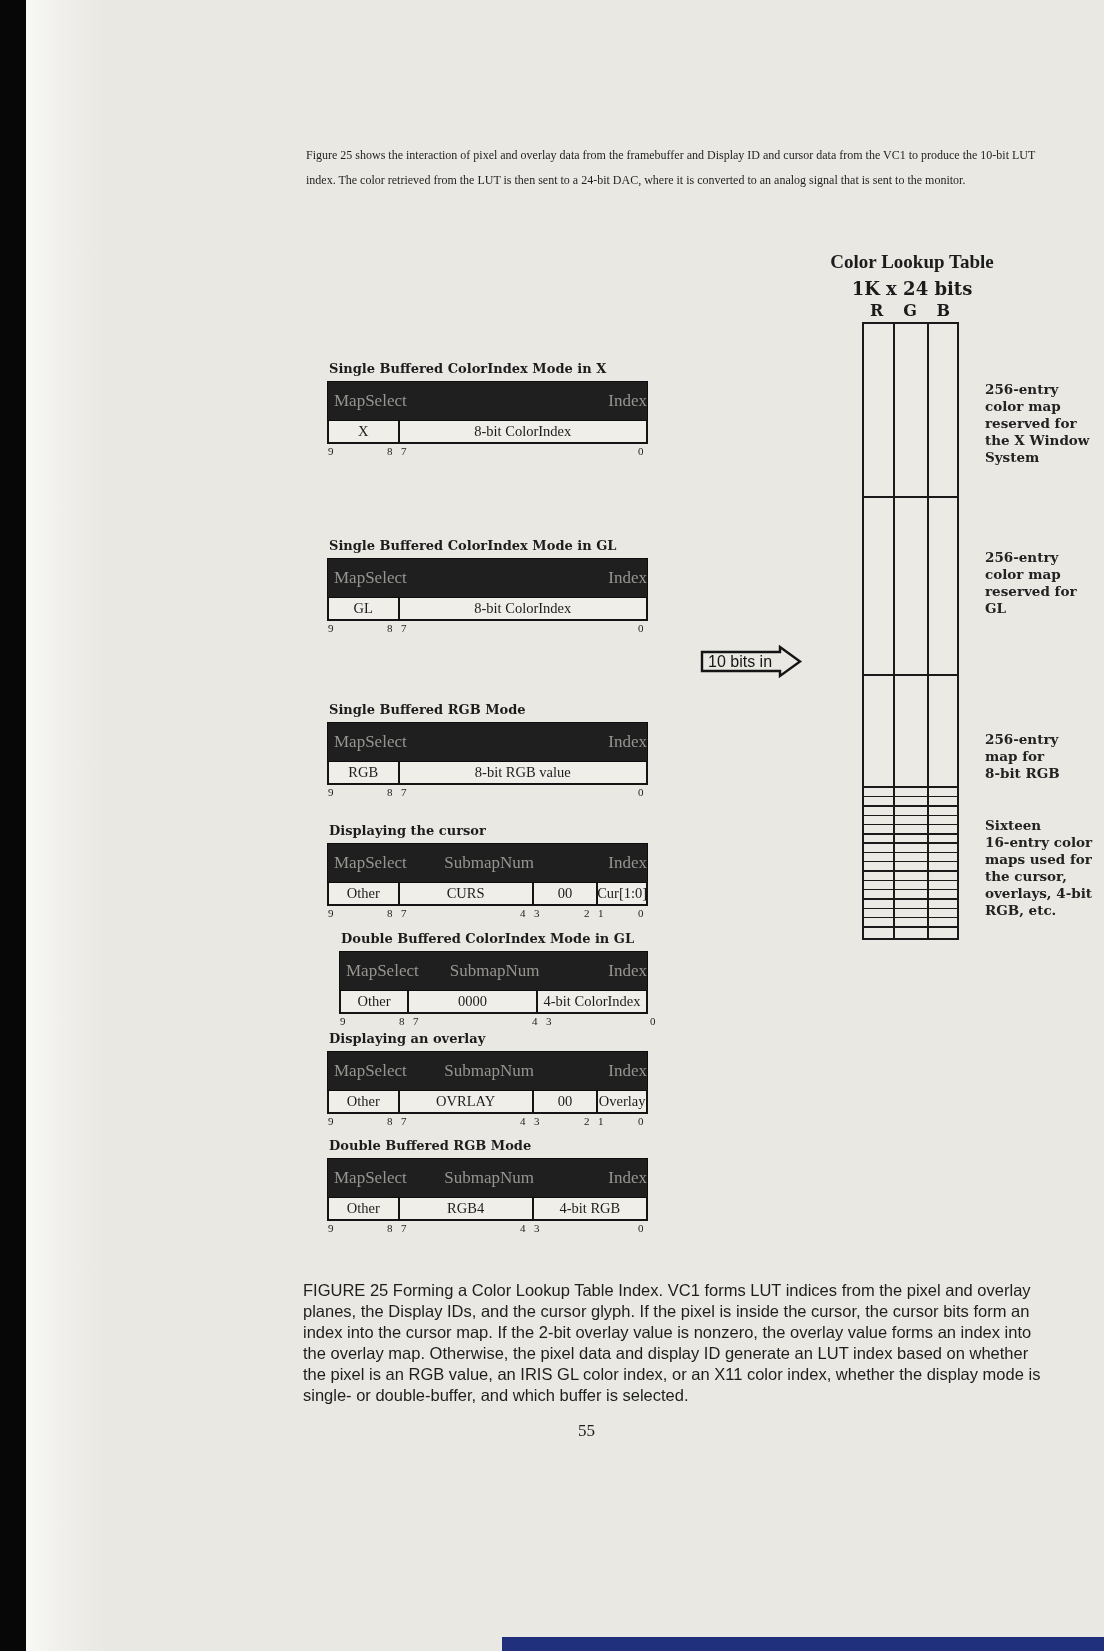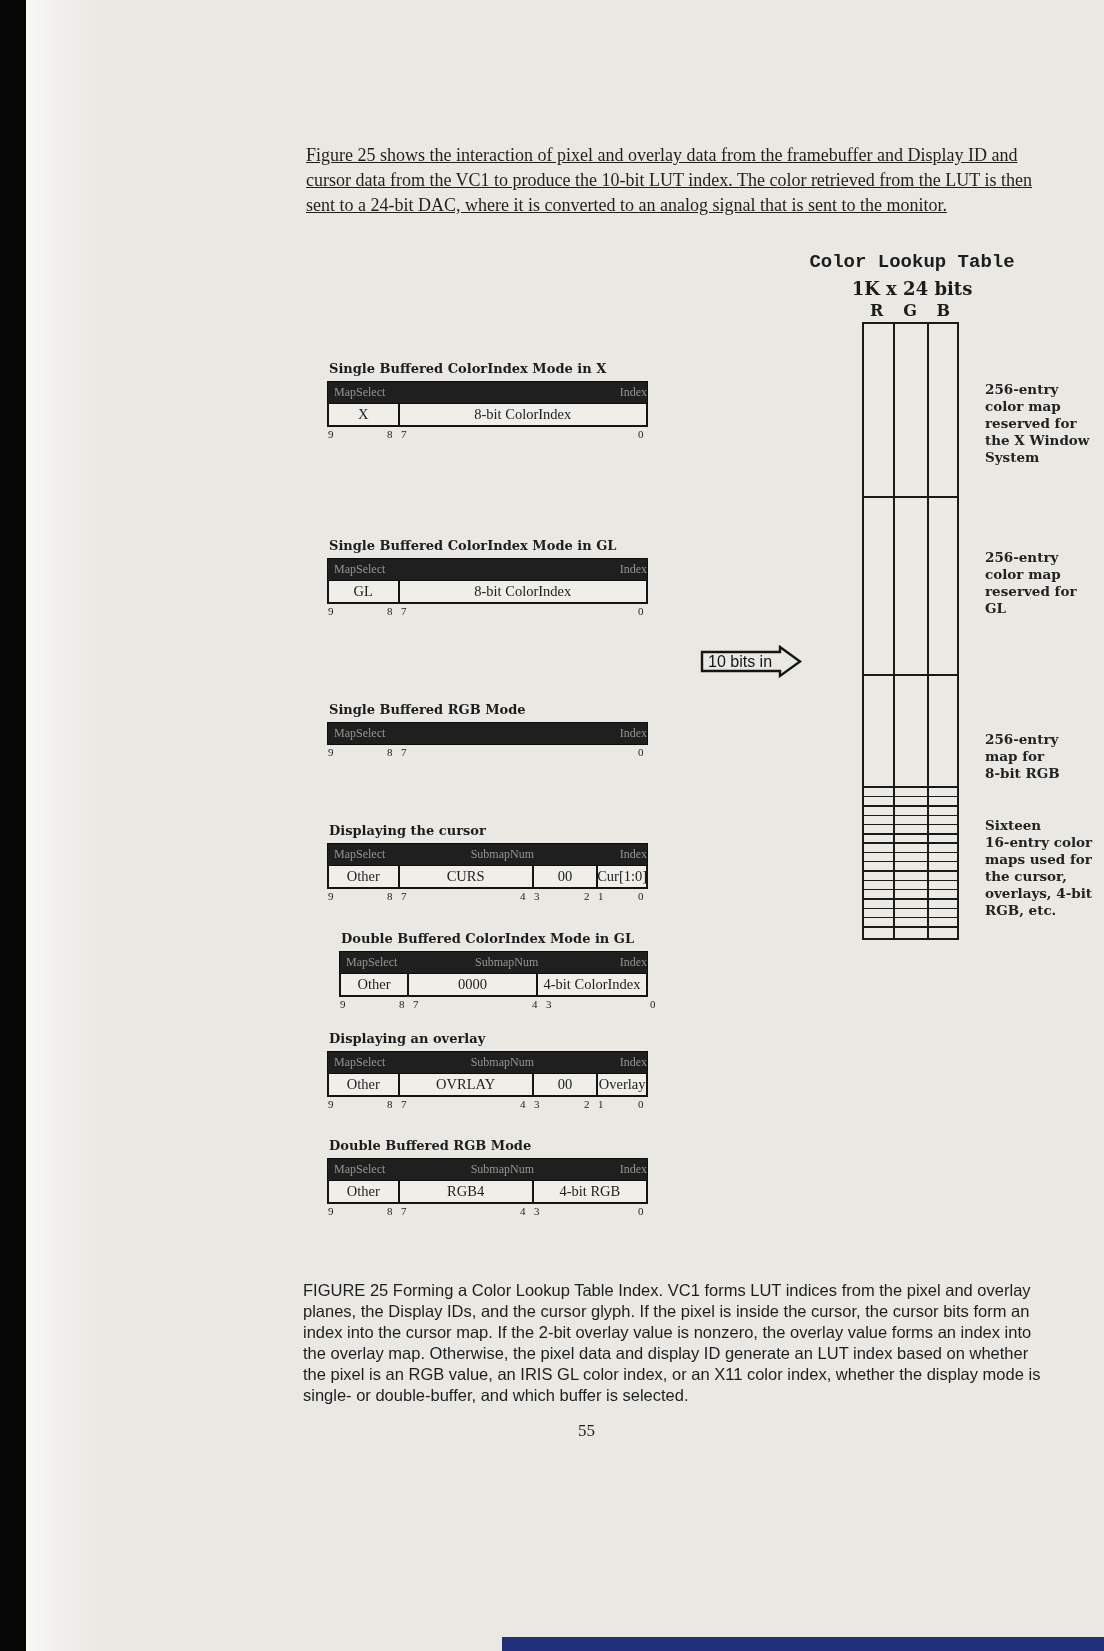--- a/index.html
+++ b/index.html
@@ -13,25 +13,25 @@
   }
   
   .spine       { position:absolute; left:0; top:0; width:26px; height:1651px; background:#070707; }
   .spine-top   { position:absolute; left:0; top:0; width:42px; height:20px; background:#070707; }
   .page-edge   { position:absolute; left:26px; top:0; width:80px; height:1651px;
                  background:linear-gradient(to right,#f8f8f5 0%,#f0efeb 45%,#e9e8e3 100%); }
   .bottom-bar  { position:absolute; left:502px; top:1637px; width:602px; height:14px; background:#20307c; }
 
   
   .intro { position:absolute; left:306px; top:143px; width:742px;
-           font-size:18px; line-height:25px; color:#201f1e;text-decoration:underline; }
+           font-size:12px; line-height:25px; color:#201f1e; }
 
   
   .lut-title    { position:absolute; left:792px; top:251px; width:240px; text-align:center;
-                  font-family:Liberation Mono, monospace; font-weight:bold; font-size:19px; }
+                  font-family:Liberation Serif, serif; font-weight:bold; font-size:19px; }
   .lut-subtitle { position:absolute; left:792px; top:278px; width:240px; text-align:center;
                   font-family:"DejaVu Serif", serif; font-weight:bold; font-size:18px; }
   .lut-cols     { position:absolute; left:860px; top:301px; width:100px; display:flex;
                   font-family:"DejaVu Serif", serif; font-weight:bold; font-size:16px; }
   .lut-cols span{ flex:1; text-align:center; }
 
   
   .lut-box { position:absolute; left:862px; top:322px; width:97px; height:618px;
              border:2px solid #1a1a1a; background:#eceae5; }
   .seg     { width:100%; border-bottom:2px solid #1a1a1a; }
@@ -55,23 +55,23 @@
   .annot-4 { top:817px; }
 
   
   .bits-arrow { position:absolute; left:700px; top:645px; width:104px; height:34px; }
   .bits-arrow text { font-family:"Liberation Sans", sans-serif; font-size:16px; fill:#161616; }
 
   
   .ftable   { position:absolute; left:327px; width:321px; }
   .ft-title { height:18px; margin-bottom:2px; padding-left:2px;
               font-family:"DejaVu Serif", serif; font-weight:bold; font-size:13px; }
-  .ft-header{ display:flex; align-items:center; height:23px;
+  .ft-header{ display:flex; align-items:center; height:40px;
               background:#1f1f1f; border:1px solid #0d0d0d; color:#979590;
-              font-size:12px; }
+              font-size:17px; }
   .ft-body  { display:flex; height:23px; background:#efeee9;
               border:2px solid #141414; border-top:none; font-size:14.5px; }
   .hc       { text-align:right; }
   .hc-ms    { width:71px; text-align:left; padding-left:6px; }
   .bc       { display:flex; align-items:center; justify-content:center;
               border-right:2px solid #141414; overflow:hidden; }
   .bc:last-child { border-right:none; }
   .w-ms   { width:71px; }
   .w-idx2 { width:248px; }
   .w-sm   { width:135px; }
@@ -179,20 +179,24 @@
     <span class="b0">0</span>
   </div>
 </div>
 
 <div class="ftable t3">
   <div class="ft-title">Single Buffered RGB Mode</div>
   <div class="ft-header">
     <span class="hc hc-ms">MapSelect</span>
     <span class="hc w-idx2">Index</span>
   </div>
+  <div class="ft-body">
+    <span class="bc w-ms">RGB</span>
+    <span class="bc w-idx2">8-bit RGB value</span>
+  </div>
   <div class="ft-bits">
     <span class="b9">9</span>
     <span class="b8">8</span>
     <span class="b7">7</span>
     <span class="b0">0</span>
   </div>
 </div>
 
 <div class="ftable t4">
   <div class="ft-title">Displaying the cursor</div>

